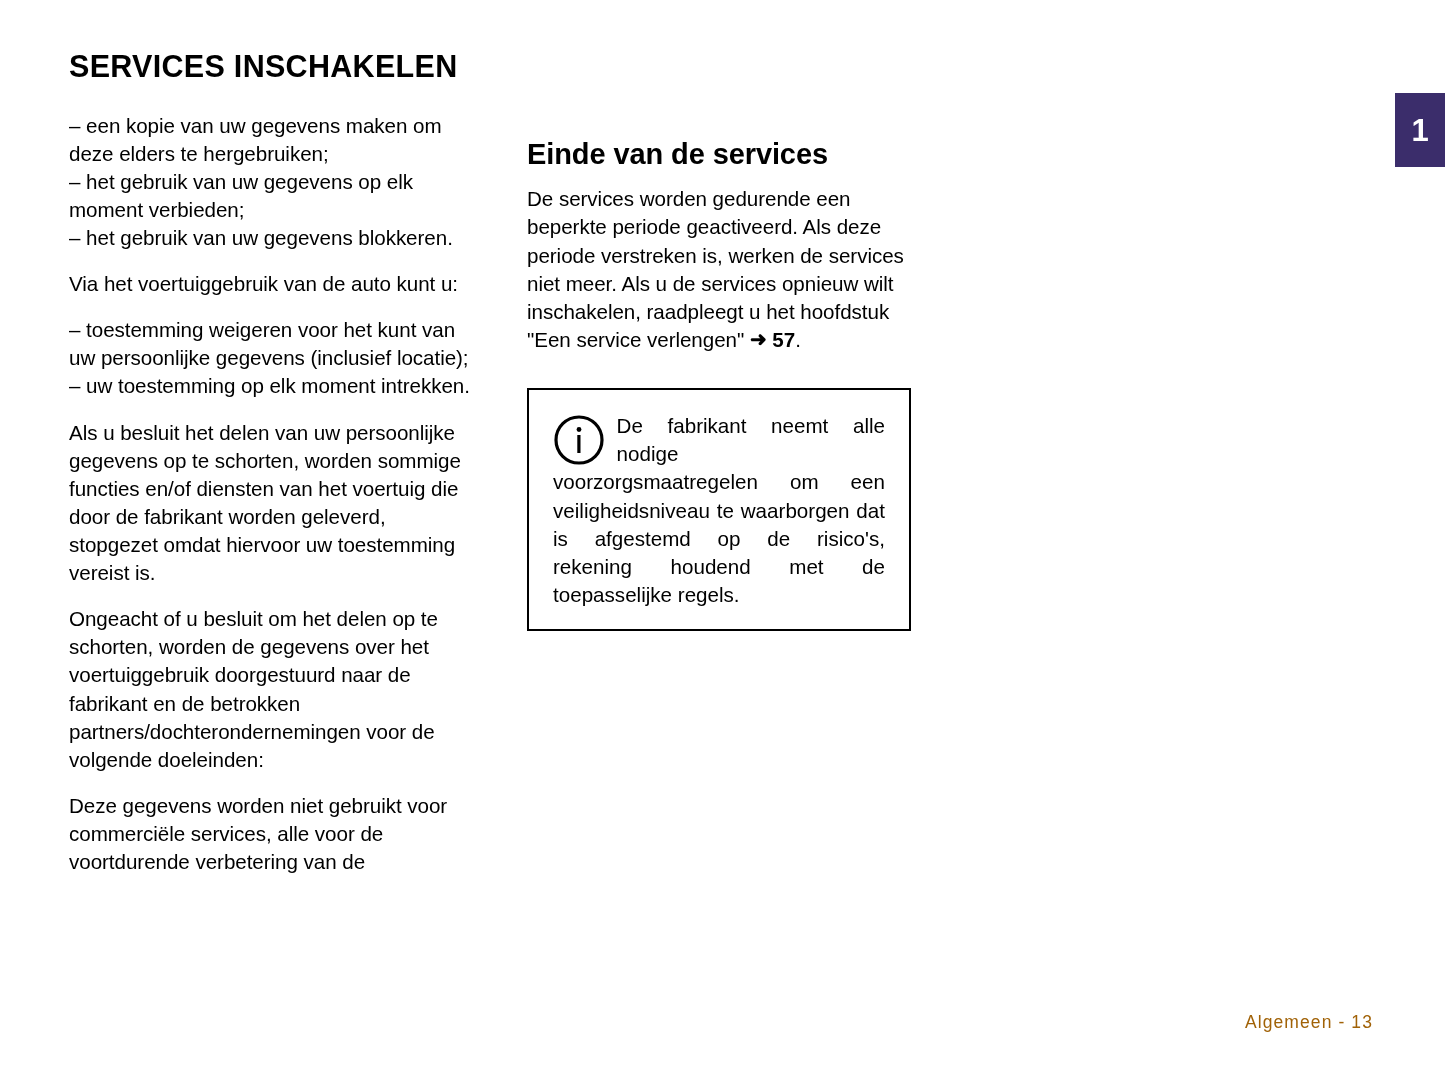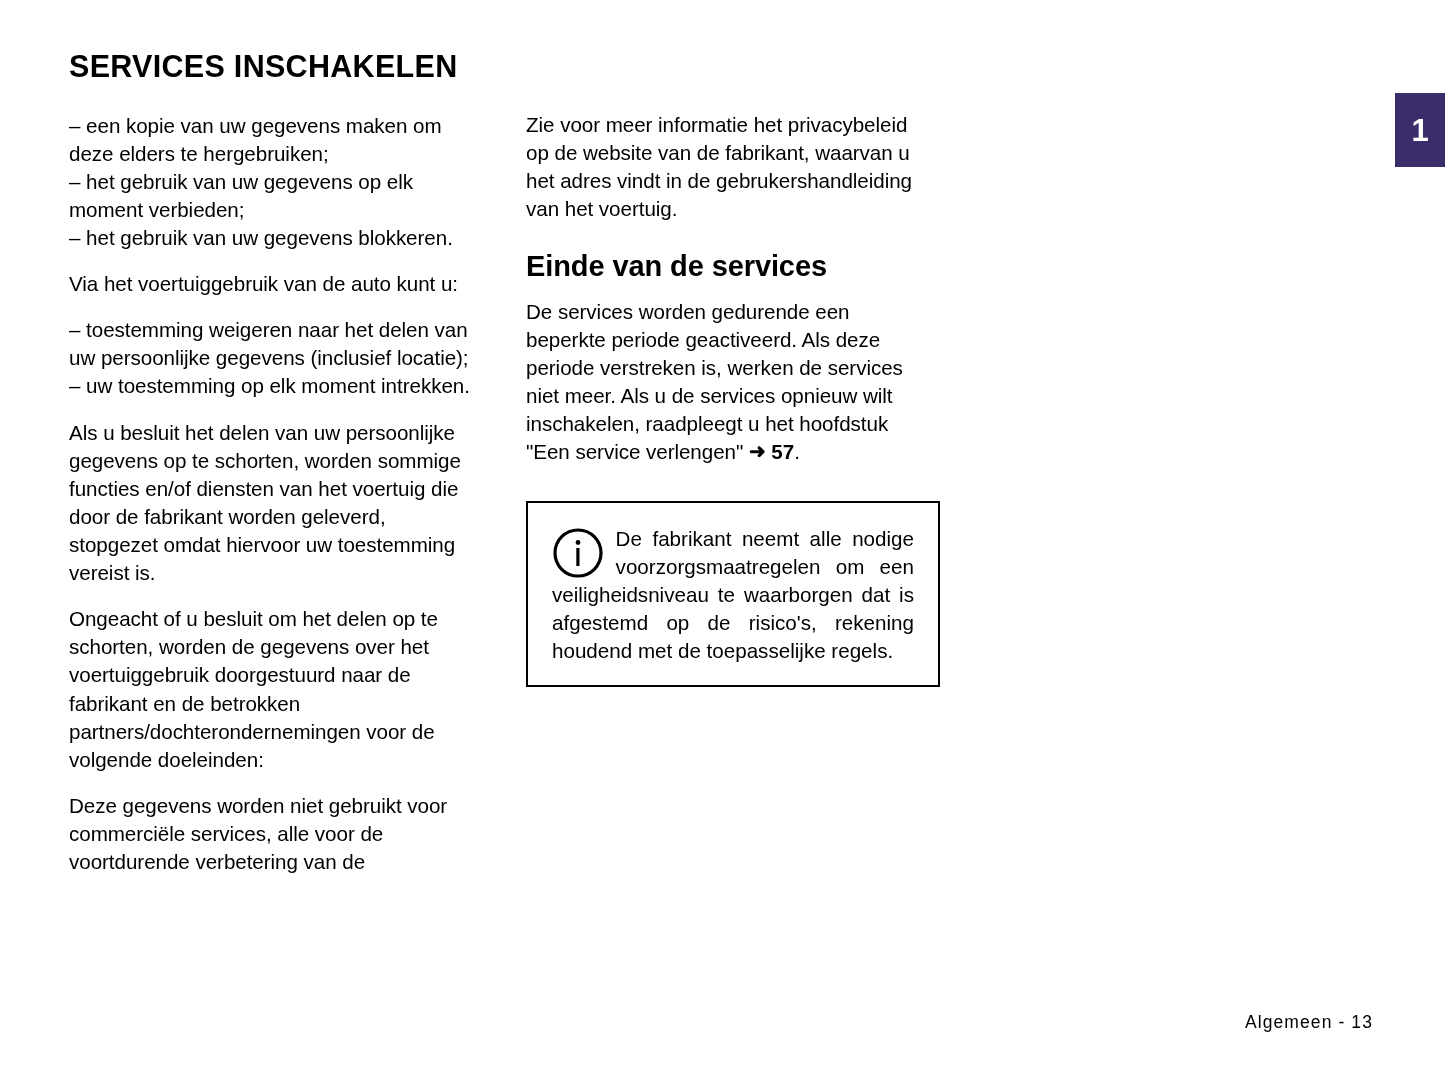--- a/index.html
+++ b/index.html
@@ -94,21 +94,21 @@
   .ref-num {
     font-weight: bold;
   }
 
   
   .note-box {
     border: 2.5px solid #000000;
     padding: 22px 24px 20px 24px;
     margin-top: 34px;
     box-sizing: border-box;
-    width: 414px;
+    width: 384px;
   }
   .note-body {
     font-size: 20.6px;
     line-height: 1.365;
     text-align: justify;
     text-align-last: left;
     margin: 0;
   }
   .note-icon {
     float: left;
@@ -119,21 +119,21 @@
   }
   .note-icon svg { display: block; }
 
   
   .footer {
     position: absolute;
     right: 72px;
     bottom: 37px;
     font-size: 17.5px;
     letter-spacing: 1.1px;
-    color: #000000;
+    color: #a16207;
     white-space: nowrap;
   }
 </style>
 </head>
 <body>
 
 <div class="page">
 
   <div class="chapter-tab">
     <span>1</span>
@@ -143,29 +143,28 @@
 
     <h1 class="page-title">SERVICES INSCHAKELEN</h1>
 
     <div class="columns">
 
       <div class="col col-left">
         <p class="para" style="white-space: pre-line;">– een kopie van uw gegevens maken om deze elders te hergebruiken;
 – het gebruik van uw gegevens op elk moment verbieden;
 – het gebruik van uw gegevens blokkeren.</p>
         <p class="para">Via het voertuiggebruik van de auto kunt u:</p>
-        <p class="para" style="white-space: pre-line;">– toestemming weigeren naar het delen van uw persoonlijke gegevens (inclusief locatie);
+        <p class="para" style="white-space: pre-line;">– toestemming weigeren voor het kunt van uw persoonlijke gegevens (inclusief locatie);
 – uw toestemming op elk moment intrekken.</p>
         <p class="para">Als u besluit het delen van uw persoonlijke gegevens op te schorten, worden sommige functies en/of diensten van het voertuig die door de fabrikant worden geleverd, stopgezet omdat hiervoor uw toestemming vereist is.</p>
         <p class="para">Ongeacht of u besluit om het delen op te schorten, worden de gegevens over het voertuiggebruik doorgestuurd naar de fabrikant en de betrokken partners/dochterondernemingen voor de volgende doeleinden:</p>
         <p class="para">Deze gegevens worden niet gebruikt voor commerciële services, alle voor de voortdurende verbetering van de</p>
       </div>
 
       <div class="col col-right">
-        <p class="para">Zie voor meer informatie het privacybeleid op de website van de fabrikant, waarvan u het adres vindt in de gebrukershandleiding van het voertuig.</p>
 
         <h2 class="subhead">Einde van de services</h2>
 
         <p class="para"><span>De services worden gedurende een beperkte periode geactiveerd. Als deze periode verstreken is, werken de services niet meer. Als u de services opnieuw wilt inschakelen, raadpleegt u het hoofdstuk "Een service verlengen"</span> <span class="ref-arrow">➜</span> <span class="ref-num">57</span><span>.</span></p>
 
         <div class="note-box">
           <div class="note-icon">
             <svg viewBox="0 0 52 52" width="52" height="52" aria-hidden="true">
               <circle cx="26" cy="26" r="23" fill="none" stroke="#000" stroke-width="3.2"></circle>
               <circle cx="26" cy="15.5" r="2.4" fill="#000"></circle>

